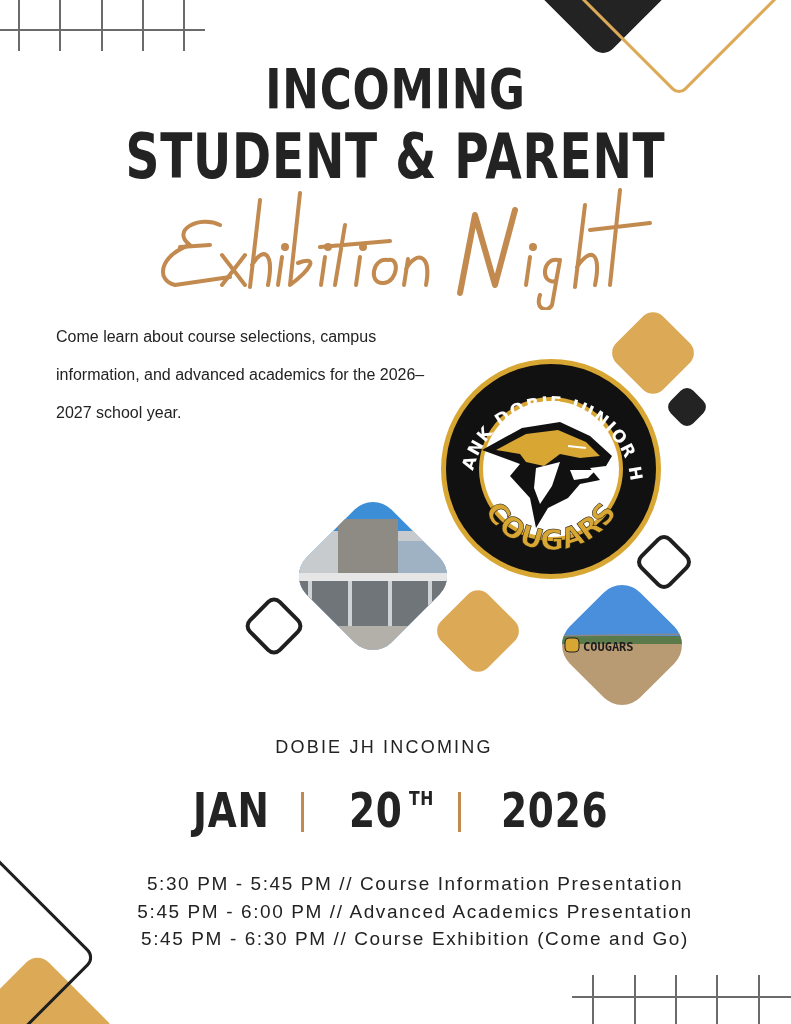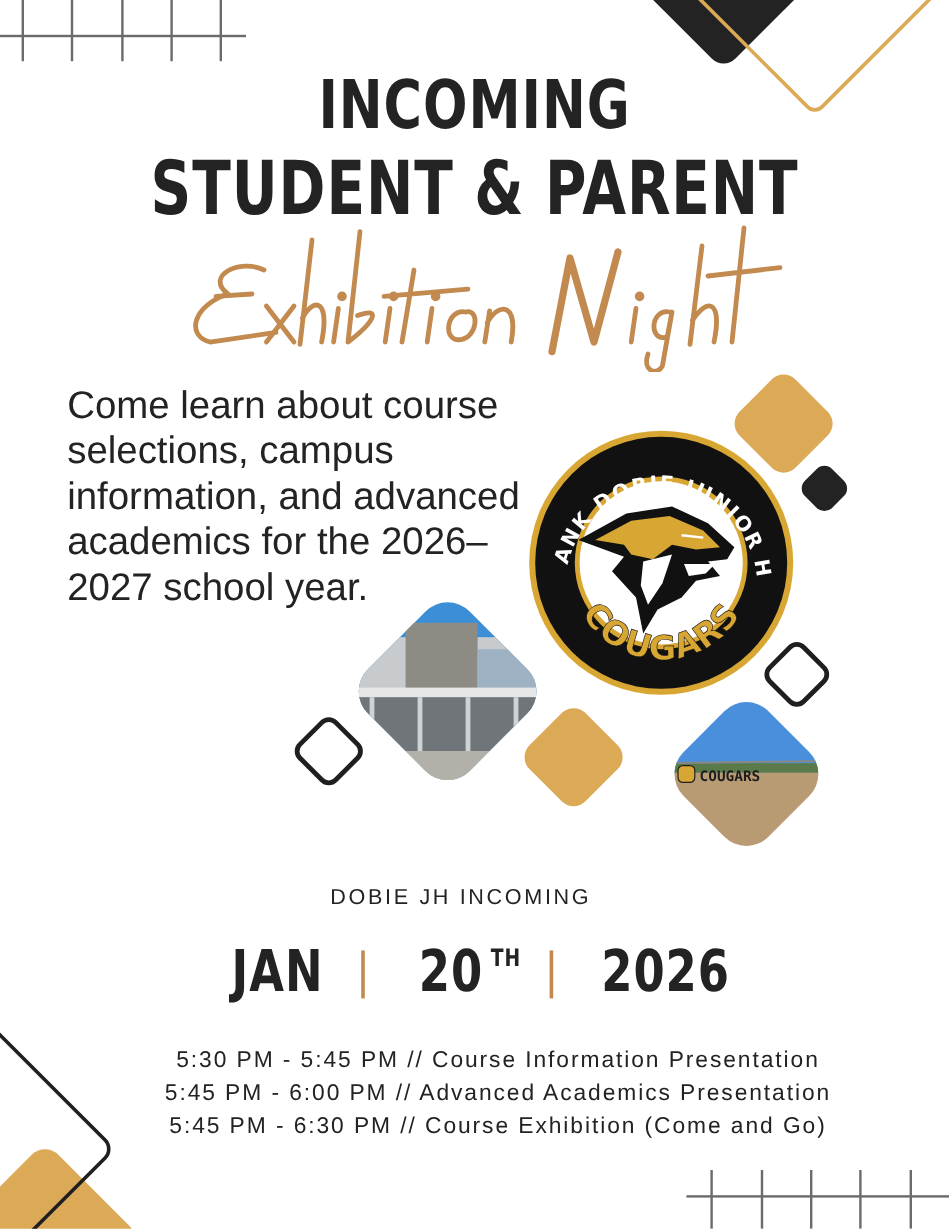--- a/index.html
+++ b/index.html
@@ -21,21 +21,21 @@
     }
     .title-1 { top: 56px; font-size: 56px; transform: scaleX(0.78); }
     .title-2 { top: 120px; font-size: 62px; transform: scaleX(0.76); }
 
     .script-title {
       position: absolute; left: 150px; top: 185px; width: 510px; height: 125px;
     }
 
     .intro {
       position: absolute; left: 56px; top: 318px; width: 380px;
-      font-family: "Liberation Sans", sans-serif; font-size: 32px; line-height: 38px;
+      font-family: "Liberation Sans", sans-serif; font-size: 16px; line-height: 38px;
       color: #232323;
     }
 
     
     .diamond {
       position: absolute; border-radius: 14px; transform: rotate(45deg);
     }
     .gold { background: #dcaa57; }
     .dark { background: #232323; }
     .outline { border: 4px solid #1f1f1f; background: transparent; }

